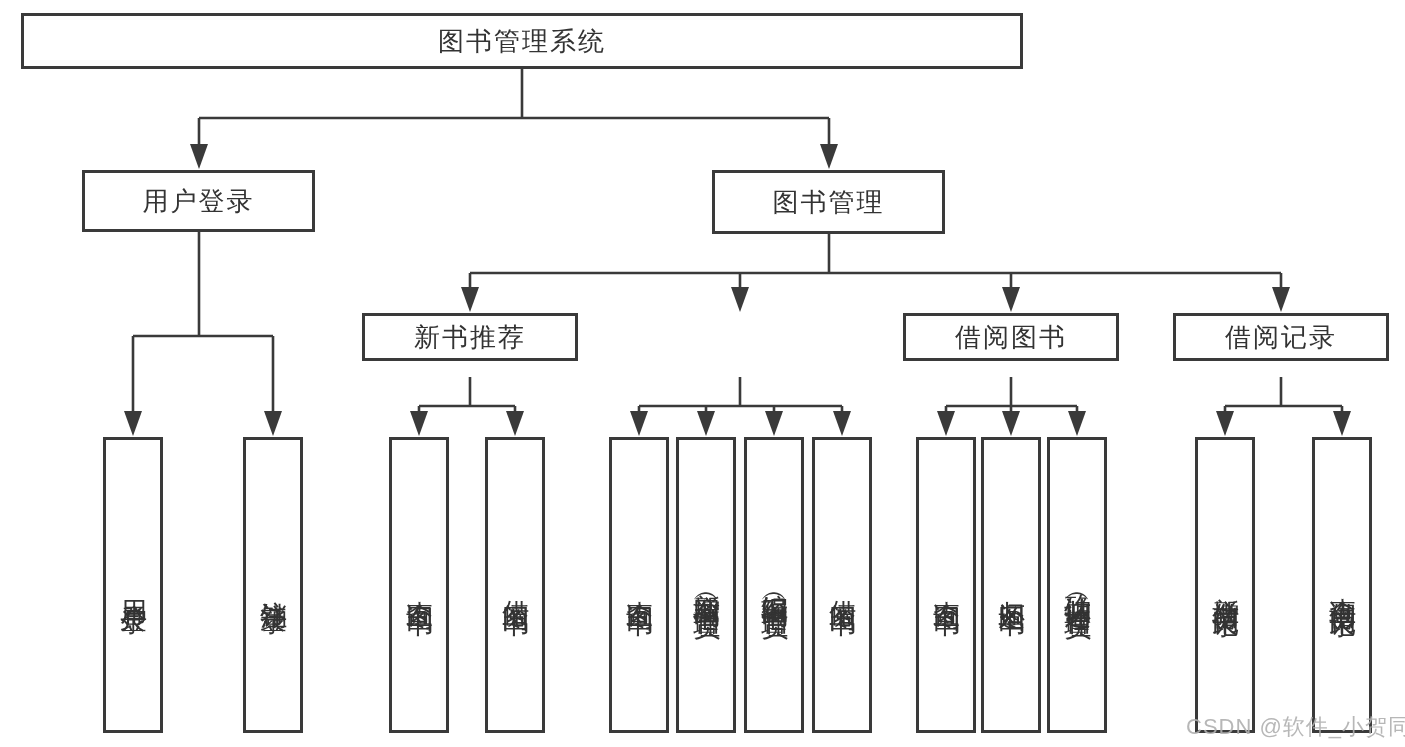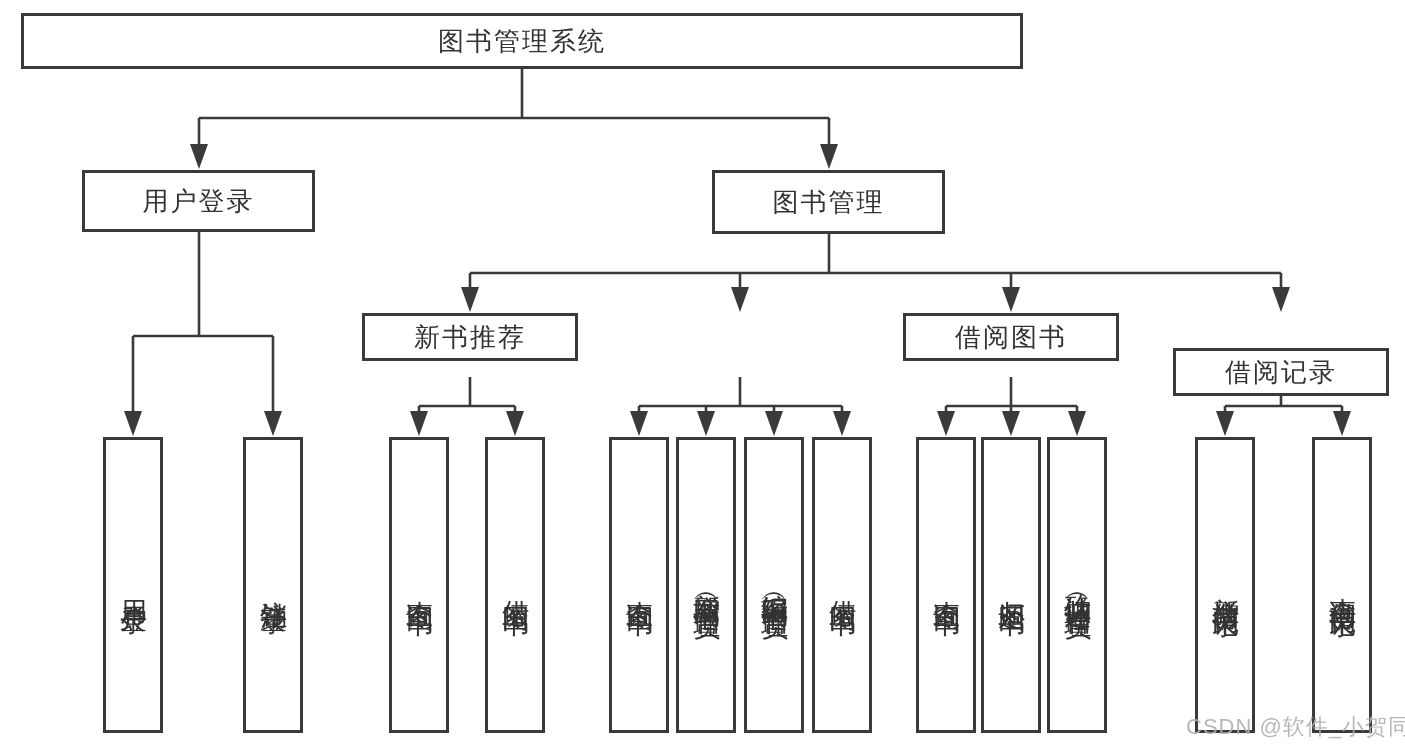--- a/index.html
+++ b/index.html
@@ -26,21 +26,21 @@
     font-size:27px;
     letter-spacing:3px;
     line-height:1.1;
     white-space:nowrap;
   }
   
   .root-box {left:21px;  top:13px;  width:1002px;height:56px;}
   .l2-a     {left:82px;  top:170px; width:233px; height:62px;}
   .l2-b     {left:712px; top:170px; width:233px; height:64px;}
   .l3       {top:313px;  width:216px;height:48px;}
-  .l3-0{left:362px;} .l3-1{left:632px;} .l3-2{left:903px;} .l3-3{left:1173px;margin-top:35px;}
+  .l3-0{left:362px;} .l3-1{left:632px;} .l3-2{left:903px;} .l3-3{left:1173px;}
   .leaf     {top:437px;  width:60px; height:296px;}
   .lf-0{left:103px;} .lf-1{left:243px;}
   .lf-2{left:389px;} .lf-3{left:485px;}
   .lf-4{left:609px;} .lf-5{left:676px;} .lf-6{left:744px;} .lf-7{left:812px;}
   .lf-8{left:916px;} .lf-9{left:981px;} .lf-10{left:1047px;}
   .lf-11{left:1195px;} .lf-12{left:1312px;}
   .watermark{
     position:absolute;left:1186px;top:712px;
     font-size:22px;color:#b0b0b0;letter-spacing:1px;
     white-space:nowrap;z-index:5;opacity:0.9;

